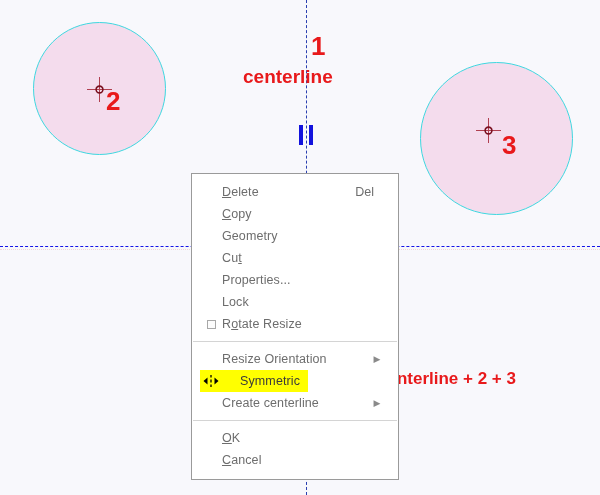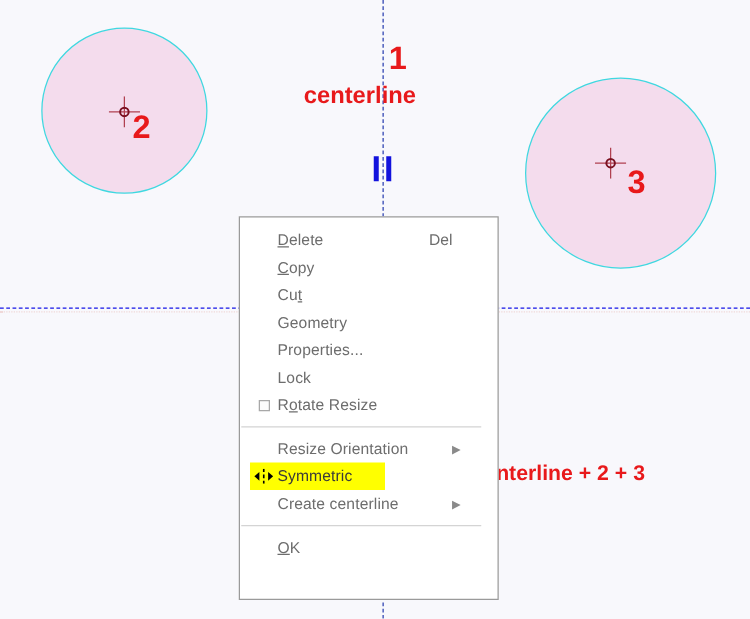--- a/index.html
+++ b/index.html
@@ -124,21 +124,21 @@
   .ctx-menu {
     position: absolute;
     left: 191px;
     top: 173px;
     width: 208px;
     background: #ffffff;
     border: 1px solid #9a9a9a;
     box-sizing: border-box;
     font-size: 12.5px;
     color: #6d6d6d;
-    padding: 7px 12px 8px 0;
+    padding: 7px 0 8px 0;
   }
   .mi {
     position: relative;
     display: flex;
     align-items: center;
     height: 22px;
     padding: 0 8px 0 8px;
     box-sizing: border-box;
     white-space: nowrap;
   }
@@ -171,21 +171,21 @@
     padding-right: 6px;
   }
   .mi u { text-decoration: underline; }
 
   .mi.highlight {
     background: #ffff00;
     width: 108px;
     margin-left: 8px;
     padding-left: 0;
   }
-  .mi.highlight .mi-label { color: #3a3a3a; }
+  .mi.highlight .mi-label { color: #3a3a3a; text-align: right; }
 
   .mi-sep {
     height: 1px;
     background: #d4d4d4;
     margin: 6px 1px;
   }
 
   .cb {
     display: inline-block;
     width: 9px;
@@ -254,26 +254,26 @@
         <span class="mi-accel">Del</span>
       </div>
 
       <div class="mi">
         <span class="mi-gutter"></span>
         <span class="mi-label"><u>C</u>opy</span>
       </div>
 
       <div class="mi">
         <span class="mi-gutter"></span>
+        <span class="mi-label">Geometry</span>
+      </div>
+
+      <div class="mi">
+        <span class="mi-gutter"></span>
         <span class="mi-label">Cu<u>t</u></span>
-      </div>
-
-      <div class="mi">
-        <span class="mi-gutter"></span>
-        <span class="mi-label">Geometry</span>
       </div>
 
       <div class="mi">
         <span class="mi-gutter"></span>
         <span class="mi-label">Properties...</span>
       </div>
 
       <div class="mi">
         <span class="mi-gutter"></span>
         <span class="mi-label">Lock</span>
@@ -319,17 +319,18 @@
 
     <div class="mi-sep"></div>
 
     <div>
       <div class="mi">
         <span class="mi-gutter"></span>
         <span class="mi-label"><u>O</u>K</span>
       </div>
       <div class="mi">
         <span class="mi-gutter"></span>
+        <span class="mi-label"><u>C</u>ancel</span>
       </div>
     </div>
 
   </div>
 </div>
 
 </body></html>

